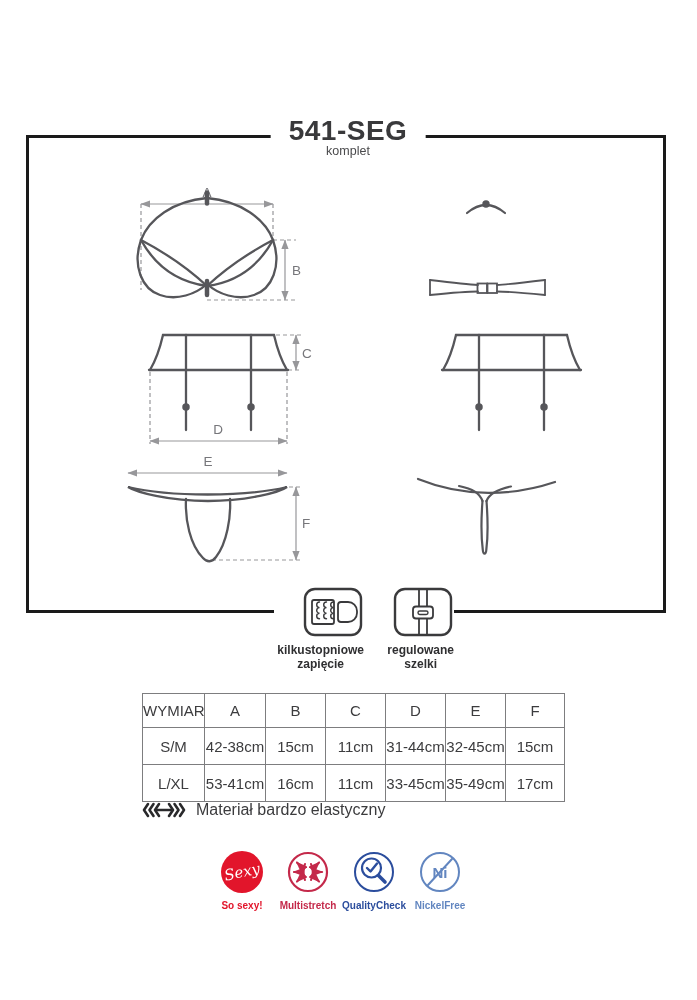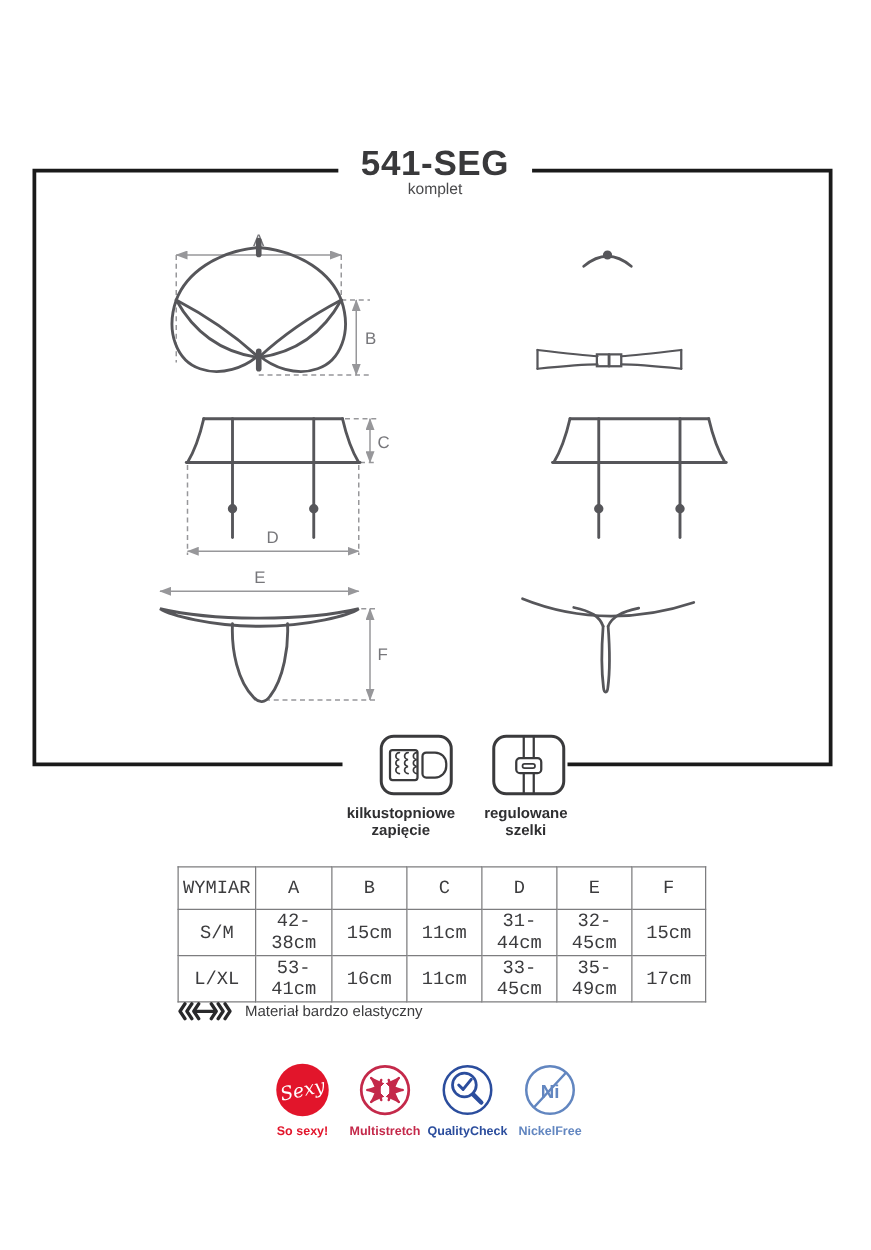--- a/index.html
+++ b/index.html
@@ -18,29 +18,29 @@
   .dim-label{font-size:13.5px;fill:#76767a;font-family:"Liberation Sans",sans-serif;}
 
   .features{position:absolute;left:274px;top:586px;width:180px;display:flex;
             background:#fff;z-index:3;}
   .feature{width:90px;display:flex;flex-direction:column;align-items:flex-end;}
   .feature-label{font-size:12px;font-weight:bold;color:#2f2f31;text-align:center;
                  line-height:1.2;margin-top:5px;}
   .feature-icon{position:static;display:block;}
 
   table.size-table{position:absolute;left:142px;top:693px;width:422px;
-                   border-collapse:collapse;table-layout:fixed;font-family:Liberation Mono, monospace;}
+                   border-collapse:collapse;table-layout:fixed;}
   table.size-table td,table.size-table th{border:1px solid #7d7d7f;text-align:center;
                    font-size:15px;font-weight:normal;color:#3c3c3e;padding:0;}
   table.size-table tr.head td{height:33px;}
   table.size-table tr.data td{height:36px;}
 
   .material-note{position:absolute;left:142px;top:801px;display:flex;align-items:center;gap:10px;}
   .material-note svg{position:static;}
-  .material-text{font-size:12px;color:#3b3b3d;}
+  .material-text{font-size:16px;color:#3b3b3d;}
 
   .badges{position:absolute;left:209px;top:851px;display:flex;}
   .badge{width:66px;display:flex;flex-direction:column;align-items:center;}
   .badge svg{position:static;display:block;}
   .badge-label{width:max-content;font-size:10px;font-weight:bold;margin-top:8px;line-height:1;}
   .lbl-red{color:#e2152b;}
   .lbl-crimson{color:#c4294a;}
   .lbl-lblue{color:#6286c0;}
   .lbl-navy{color:#2b4d9d;}
   .sexy-circle{width:42px;height:42px;border-radius:50%;background:#e2152b;

